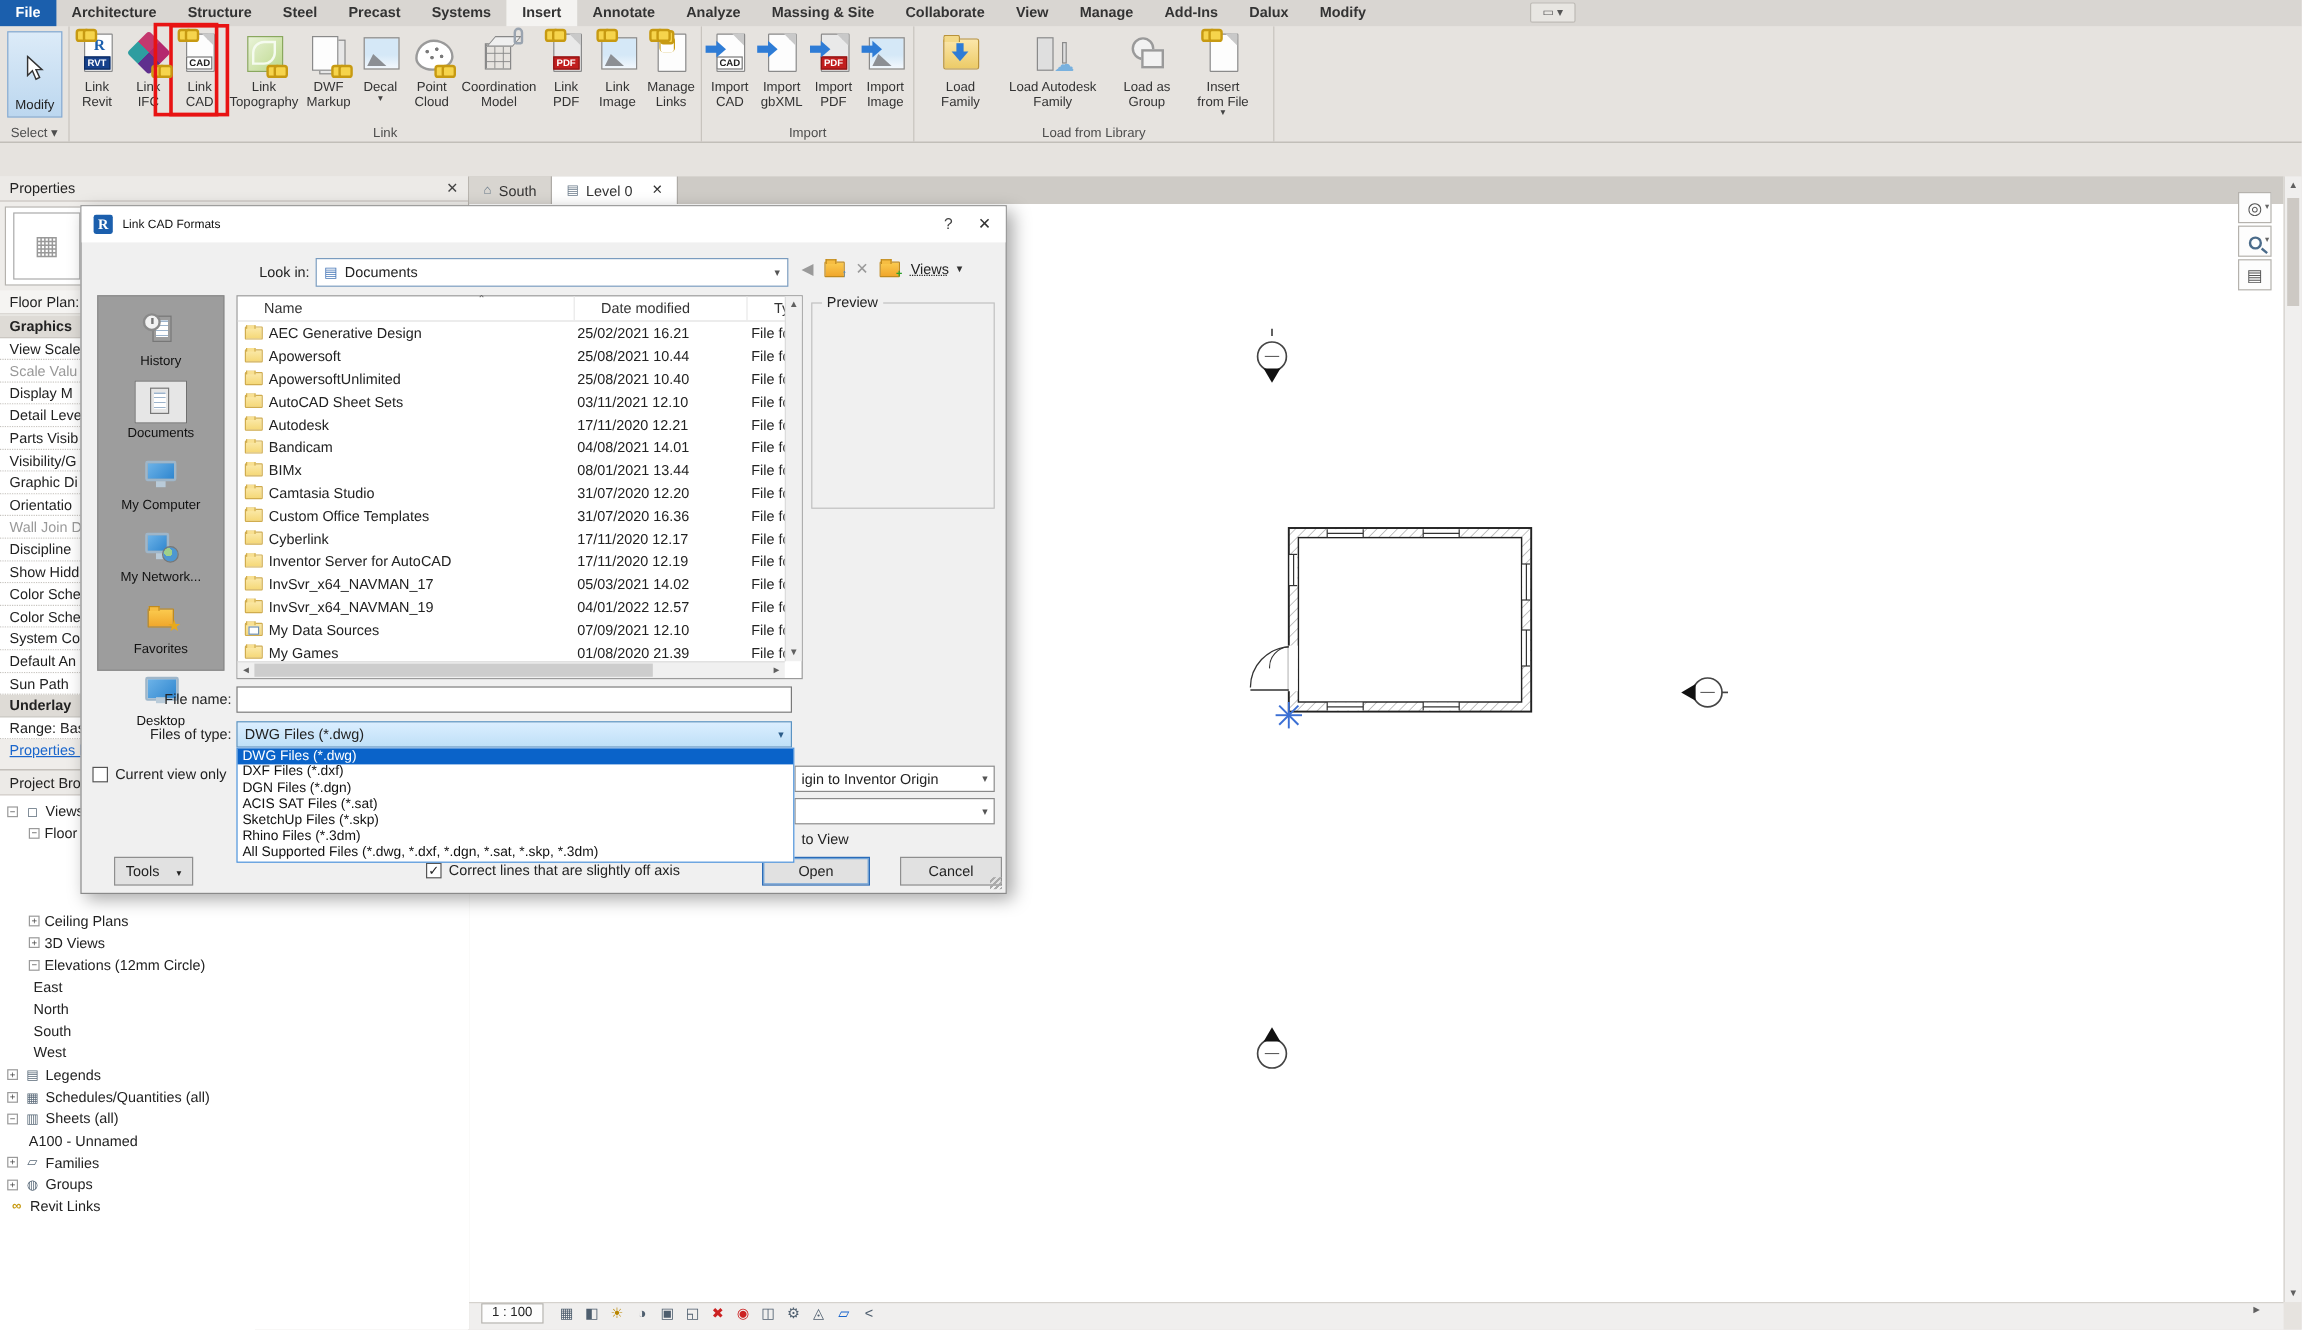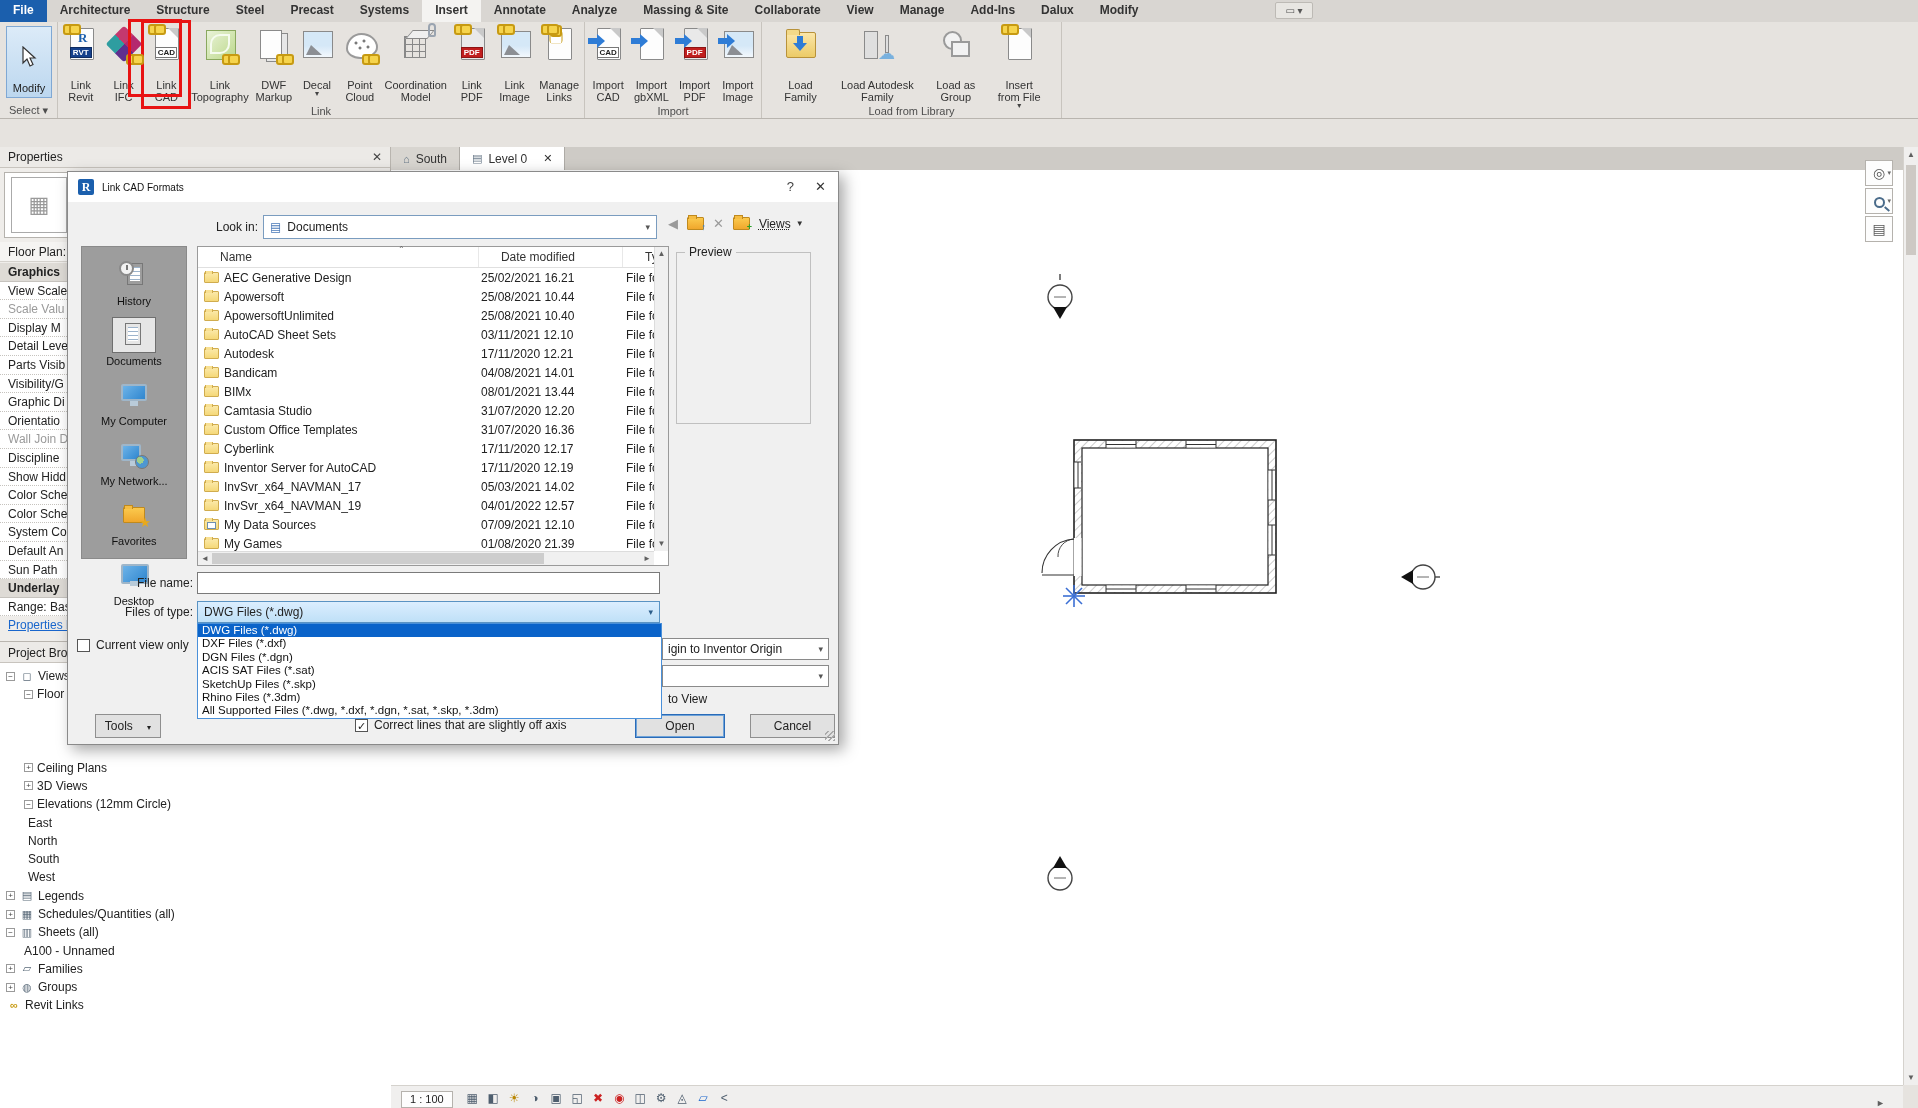--- a/index.html
+++ b/index.html
@@ -23,21 +23,21 @@
   .rbtn { display:flex; flex-direction:column; align-items:center; padding:1px 2px; max-width:96px;
     font-size:11px; line-height:12px; color:#333; text-align:center; cursor:default; }
   .rbtn .l { white-space:nowrap; }
   .rbtn .caret { font-size:8px; color:#444; line-height:6px; }
   .rbtn.hl { outline:3px solid #e81313; outline-offset:2px; }
   #modify-btn { width:46px; height:72px; margin:4px 6px 0; background:linear-gradient(#dcebf8,#bcd7ef);
     border:1px solid #7fa8d4; display:flex; flex-direction:column; align-items:center; justify-content:flex-end;
     font-size:11px; padding-bottom:3px; }
   #modify-btn svg { margin-bottom:14px; }
   
-  .ic { position:relative; width:36px; height:36px; margin-bottom:17px; flex:none; }
+  .ic { position:relative; width:36px; height:36px; margin-bottom:5px; flex:none; }
   .pg::before { content:""; position:absolute; left:7px; top:2px; width:22px; height:30px; background:#fdfdfd;
     border:1px solid #8a8a8a; border-radius:1px; }
   .pg::after { content:""; position:absolute; right:6px; top:2px; border:5px solid #c9c9c9;
     border-left-color:transparent; border-bottom-color:transparent; }
   .itext { position:absolute; left:7px; right:7px; bottom:4px; font-size:8px; font-weight:bold;
     text-align:center; background:#fff; border:1px solid #777; line-height:9px; color:#222; font-style:normal;}
   .pdf .itext { background:#c11e1e; border-color:#8d1414; color:#fff; }
   .pdf::before { background:#e9e9e9; }
   .rvt .itext { background:#16418c; border-color:#0e2c61; color:#fff; }
   .rvt::after { content:"R"; position:absolute; left:10px; top:4px; border:none; font:bold 13px "Liberation Serif",serif; color:#1b5fad; }
@@ -130,21 +130,21 @@
     text-align:center; font-size:14px; color:#555; line-height:24px; position:relative; }
   .navbtn .mini { position:absolute; right:1px; bottom:0; font-size:7px; color:#666; }
   .mag { position:relative; display:inline-block; width:11px; height:11px; border:2px solid #4a6b8a; border-radius:50%; top:2px;}
   .mag::after { content:""; position:absolute; left:8px; top:9px; width:6px; height:2px; background:#4a6b8a; transform:rotate(40deg); }
   
   #vscroll { position:absolute; left:1903px; top:147px; width:15px; height:938px; background:#f0efee; border-left:1px solid #d5d2cd; }
   #vscroll .arr { height:15px; text-align:center; font-size:8px; color:#606060; line-height:15px; }
   #vscroll .thumb { position:absolute; left:2px; right:2px; top:18px; height:90px; background:#cdc9c4; }
   #vscroll .arr.b { position:absolute; bottom:0; left:0; right:0; }
   #viewbar { position:absolute; left:391px; top:1085px; width:1512px; height:23px; background:#f0efee; border-top:1px solid #d5d2cd;
-    display:flex; align-items:flex-end; padding-left:10px; gap:2px; }
+    display:flex; align-items:flex-start; padding-left:10px; gap:2px; }
   #scalebox { border:1px solid #b5b2ad; background:#fdfdfd; padding:1px 8px 2px; margin-right:8px; font-size:11px; }
   .vbico { width:19px; height:18px; text-align:center; font-size:12px; line-height:17px; color:#4e5e6e; }
   #hs-right { position:absolute; right:18px; font-size:9px; color:#606060; }
   
   #dialog { position:absolute; left:67px; top:171px; width:772px; height:574px; background:#f0f0f0;
     border:1px solid #8a8a8a; box-shadow:5px 5px 14px rgba(0,0,0,.35); z-index:30; }
   #dlg-title { height:30px; background:#fff; display:flex; align-items:center; padding-left:10px; }
   #dlg-title .ricon { width:16px; height:16px; background:#1b5fad; color:#fff; font:bold 12px "Liberation Serif",serif;
     text-align:center; line-height:16px; border-radius:2px; margin-right:8px; }
   #dlg-title .t { font-size:10px; color:#111; }
@@ -206,21 +206,21 @@
   .dlbl { position:absolute; left:30px; width:95px; text-align:right; }
   #fname-input { position:absolute; left:129px; top:400px; width:463px; height:22px; background:#fff; border:1px solid #7a7a7a; }
   #ftype-combo { position:absolute; left:129px; top:429px; width:463px; height:22px;
     background:linear-gradient(#dbeeff,#bfe0f7); border:1px solid #5a93c3; display:flex; align-items:center;
     padding:0 6px; justify-content:space-between; }
   #ftype-combo .car { font-size:9px; color:#2b5d8a; }
   #type-list { position:absolute; left:129px; top:451px; width:465px; background:#fff; border:1px solid #4a90d9; z-index:5; }
   .topt { height:13.4px; padding:0 4px; font-size:11.5px; line-height:13px; white-space:nowrap; overflow:hidden; color:#111; }
   .topt.sel { background:#0a63c9; color:#fff; }
   
-  #dlg-preview { position:absolute; left:608px; top:80px; width:135px; height:172px; border:1px solid #c0c0c0; }
+  #dlg-preview { position:absolute; left:608px; top:80px; width:153px; height:172px; border:1px solid #c0c0c0; }
   #dlg-preview .gl { position:absolute; left:8px; top:-8px; background:#f0f0f0; padding:0 4px; }
   .rdd { position:absolute; height:22px; background:#fff; border:1px solid #8a8a8a; display:flex; align-items:center;
     justify-content:space-between; padding:0 5px; overflow:hidden; white-space:nowrap; }
   .rdd .car { font-size:9px; color:#555; flex:none; }
   #orient-text { position:absolute; left:600px; top:520px; }
   .cbrow { position:absolute; display:flex; align-items:center; gap:6px; }
   .cb { width:13px; height:13px; background:#fff; border:1px solid #555; text-align:center; line-height:12px; font-size:11px; flex:none; }
   .btn { position:absolute; height:24px; background:#e1e1e1; border:1px solid #8f8f8f; text-align:center; font-size:12px; }
   .btn .bl { line-height:22px; }
   #open-btn { border:1px solid #2a6bb8; box-shadow:inset 0 0 0 1px #6fa3d8; }

